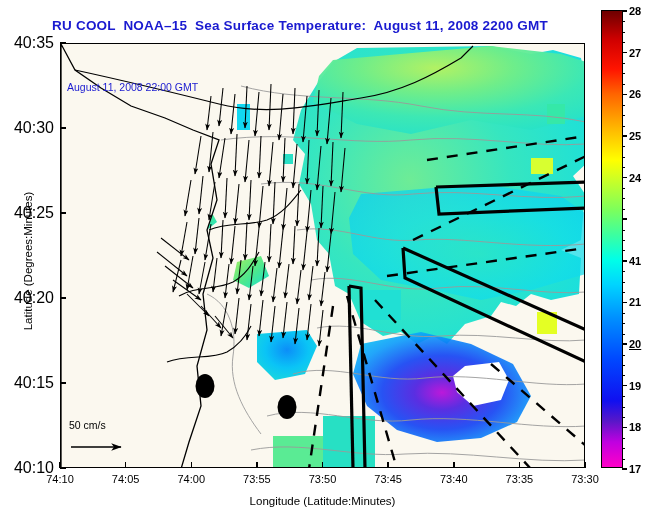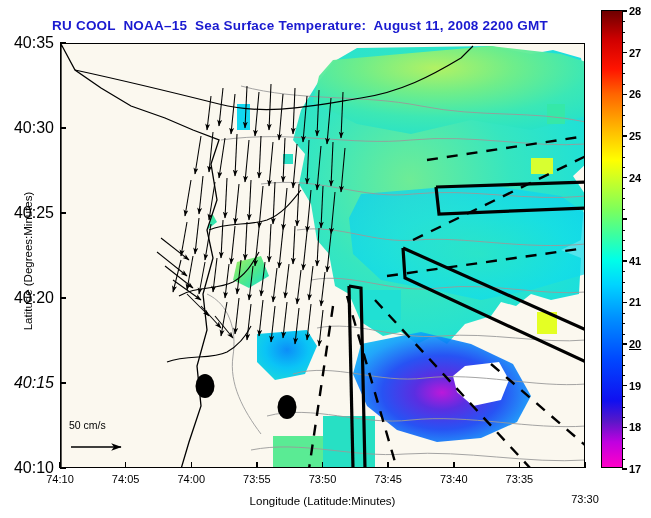--- a/index.html
+++ b/index.html
@@ -263,20 +263,21 @@
           <path d="M250,260 L246,296"></path>
         <path d="M262,266 L258,302"></path>
       </g>
 
       <ellipse cx="144" cy="342" rx="9.5" ry="12" fill="#000"></ellipse>
       <ellipse cx="226" cy="363" rx="9.5" ry="12" fill="#000"></ellipse>
     </svg>
   </div>
 
   <div id="annot">
+    <div>August 11, 2008 22:00 GMT</div>
   </div>
 
   <div id="scalebar">
     <div class="slabel">50 cm/s</div>
     <svg width="62" height="12">
       <defs>
         <marker id="ahead2" markerWidth="8" markerHeight="8" refX="7" refY="2.6" orient="auto" markerUnits="strokeWidth">
           <path d="M0,0 L7.5,2.6 L0,5.2 L2,2.6 Z" fill="#000"></path>
         </marker>
       </defs>
@@ -296,25 +297,25 @@
     <div class="xlab" style="left: 256.875px; top: 473px;">73:55</div>
     <div class="tick xtick" style="left: 321.75px; top: 462px; position: absolute;"></div>
     <div class="xlab" style="left: 322.5px; top: 473px;">73:50</div>
     <div class="tick xtick" style="left: 387.375px; top: 462px; position: absolute;"></div>
     <div class="xlab" style="left: 388.125px; top: 473px;">73:45</div>
     <div class="tick xtick" style="left: 453px; top: 462px; position: absolute;"></div>
     <div class="xlab" style="left: 453.75px; top: 473px;">73:40</div>
     <div class="tick xtick" style="left: 518.625px; top: 462px; position: absolute;"></div>
     <div class="xlab" style="left: 519.375px; top: 473px;">73:35</div>
     <div class="tick xtick" style="left: 584.25px; top: 462px; position: absolute;"></div>
-    <div class="xlab" style="left: 585px; top: 473px; margin-top: 20px;">73:30</div>
+    <div class="xlab" style="left: 585px; top: 473px;">73:30</div>
     <div class="tick ytick" style="left: 60px; top: 467.25px; position: absolute;"></div>
     <div class="ylab" style="left: 2px; width: 52px; top: 468px;">40:10</div>
     <div class="tick ytick" style="left: 60px; top: 382.25px; position: absolute;"></div>
-    <div class="ylab" style="left: 2px; width: 52px; top: 383px; font-style: italic;">40:15</div>
+    <div class="ylab" style="left: 2px; width: 52px; top: 383px;">40:15</div>
     <div class="tick ytick" style="left: 60px; top: 297.25px; position: absolute;"></div>
     <div class="ylab" style="left: 2px; width: 52px; top: 298px;">40:20</div>
     <div class="tick ytick" style="left: 60px; top: 212.25px; position: absolute;"></div>
     <div class="ylab" style="left: 2px; width: 52px; top: 213px;">40:25</div>
     <div class="tick ytick" style="left: 60px; top: 127.25px; position: absolute;"></div>
     <div class="ylab" style="left: 2px; width: 52px; top: 128px;">40:30</div>
     <div class="tick ytick" style="left: 60px; top: 42.25px; position: absolute;"></div>
     <div class="ylab" style="left: 2px; width: 52px; top: 43px;">40:35</div>
   </div>
 

